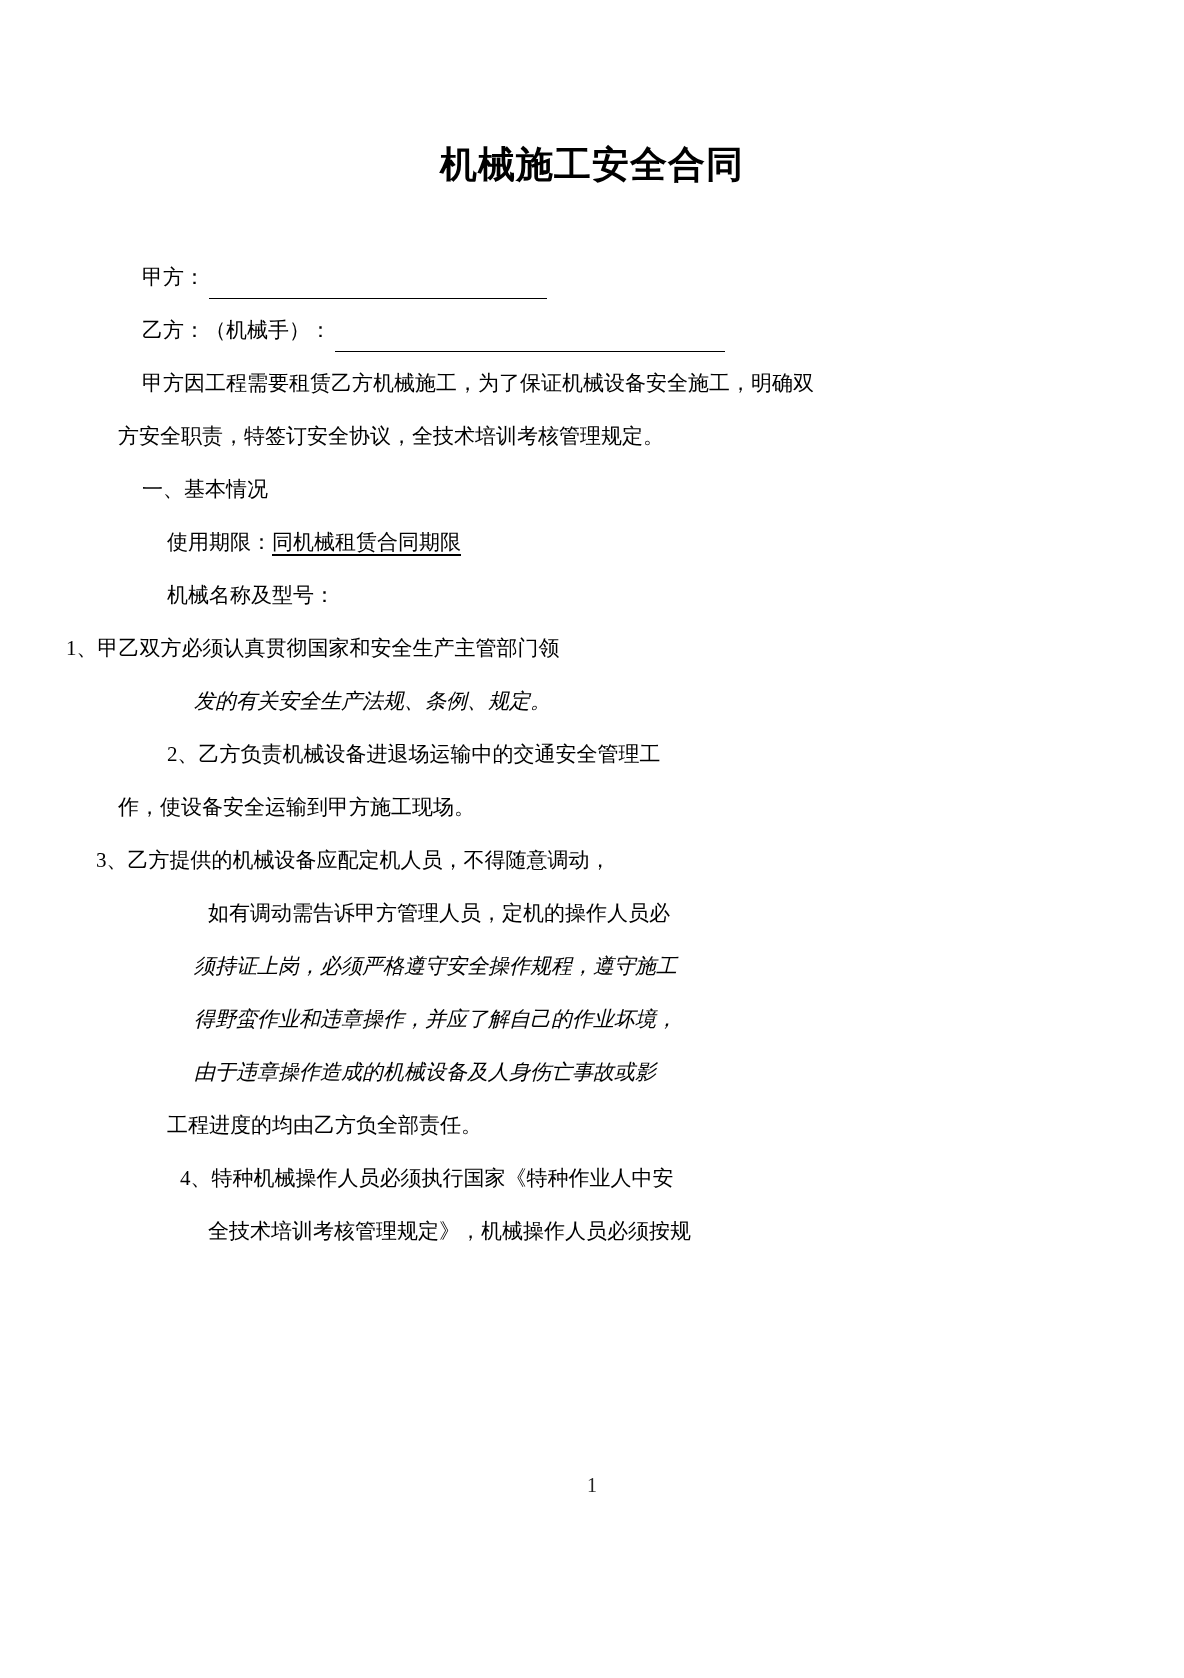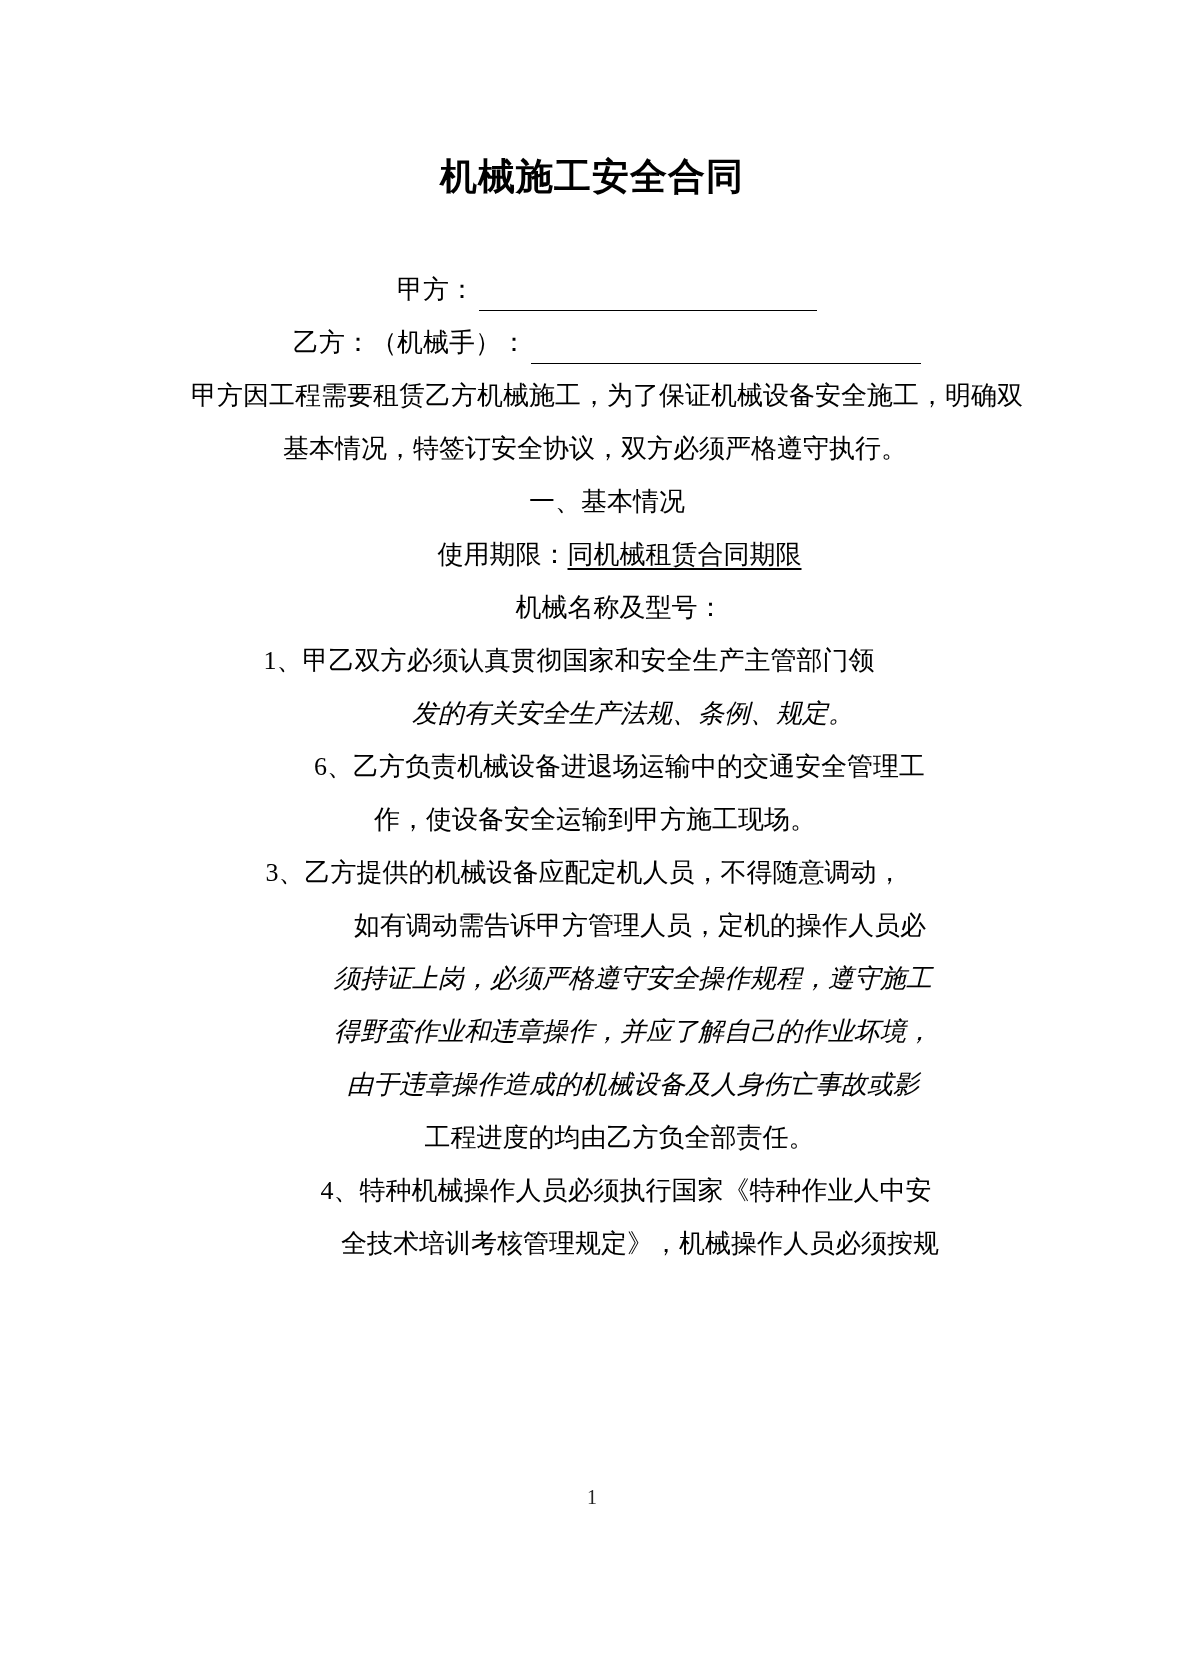--- a/index.html
+++ b/index.html
@@ -8,21 +8,21 @@
     background: #ffffff;
   }
   body {
     font-family: "Liberation Serif", "DejaVu Serif", serif;
     color: #000000;
   }
   .page {
     position: relative;
     width: 1184px;
     height: 1624px;
-    margin: 12px auto;
+    margin: 0 auto;
     background: #ffffff;
     box-sizing: border-box;
     overflow: hidden;
   }
   .content {
     position: absolute;
     left: 0;
     top: 0;
     width: 1184px;
     padding: 0;
@@ -34,23 +34,22 @@
     letter-spacing: 1px;
     margin: 0;
     padding-top: 142px;
     line-height: 1.25;
     font-family: "Liberation Serif", "DejaVu Serif", serif;
   }
   .body-block {
     margin-top: 63px;
     padding-left: 118px;
     padding-right: 112px;
-    font-size: 26px;
+    font-size: 21px;
     line-height: 53px;
-    text-align: center;
   }
   .line {
     white-space: nowrap;
     height: 53px;
     display: block;
   }
   .ind-0 { padding-left: 0; }
   .ind-1 { padding-left: 24px; }
   .ind-2 { padding-left: 30px; }
   .ind-3 { padding-left: 49px; }
@@ -105,38 +104,38 @@
 
       <div class="line ind-1">
         <span>甲方：</span><span class="blank-rule rule-a"></span>
       </div>
 
       <div class="line ind-1">
         <span>乙方：（机械手）：</span><span class="blank-rule rule-b"></span>
       </div>
 
       <div class="line ind-1">甲方因工程需要租赁乙方机械施工，为了保证机械设备安全施工，明确双</div>
-      <div class="line ind-0">基本情况，特签订安全协议，双方必须严格遵守执行。</div>
+      <div class="line ind-0">方安全职责，特签订安全协议，全技术培训考核管理规定。</div>
 
       <div class="line ind-1">一、基本情况</div>
 
       <div class="line ind-3">
         <span>使用期限：</span><span class="uline">同机械租赁合同期限</span>
       </div>
 
       <div class="line ind-3">
         <span>机械名称及型号：</span>
       </div>
 
 
 
       <div class="line ind-neg">1、甲乙双方必须认真贯彻国家和安全生产主管部门领</div>
       <div class="line ind-5">发的有关安全生产法规、条例、规定。</div>
 
-      <div class="line ind-3">6、乙方负责机械设备进退场运输中的交通安全管理工</div>
+      <div class="line ind-3">2、乙方负责机械设备进退场运输中的交通安全管理工</div>
       <div class="line ind-0">作，使设备安全运输到甲方施工现场。</div>
 
       <div class="line ind-neg3">3、乙方提供的机械设备应配定机人员，不得随意调动，</div>
       <div class="line ind-6">如有调动需告诉甲方管理人员，定机的操作人员必</div>
       <div class="line ind-5">须持证上岗，必须严格遵守安全操作规程，遵守施工</div>
       <div class="line ind-5">得野蛮作业和违章操作，并应了解自己的作业坏境，</div>
       <div class="line ind-5">由于违章操作造成的机械设备及人身伤亡事故或影</div>
       <div class="line ind-3">工程进度的均由乙方负全部责任。</div>
 
       <div class="line ind-4">4、特种机械操作人员必须执行国家《特种作业人中安</div>

